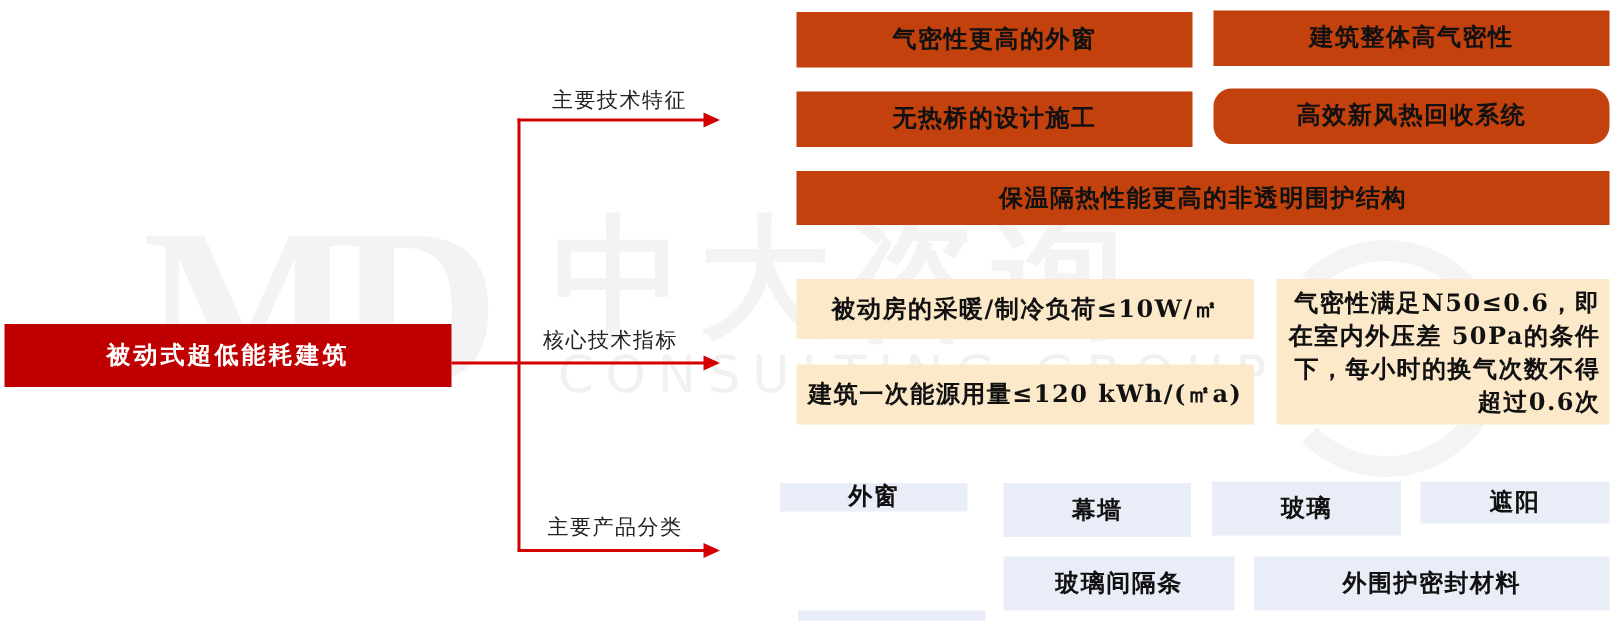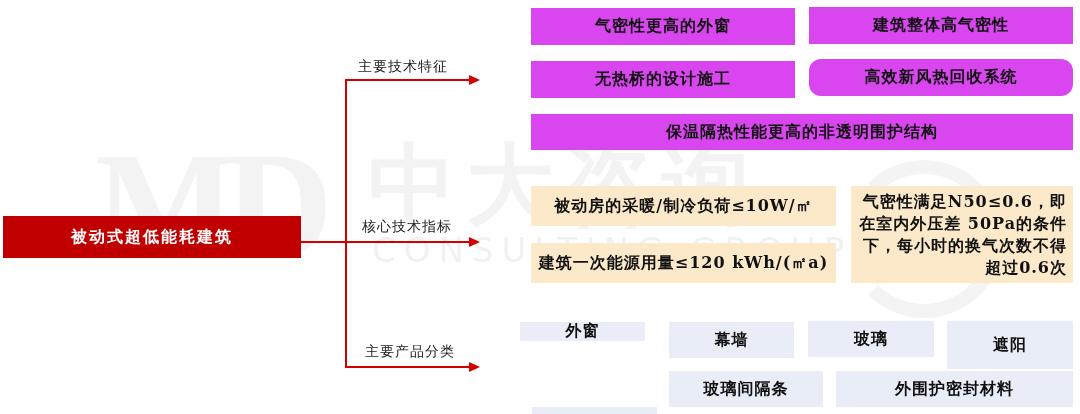--- a/index.html
+++ b/index.html
@@ -29,21 +29,21 @@
     border-top:5px solid transparent; border-bottom:5px solid transparent;
     border-left:11px solid #d40000;
   }
   .branch-label {
     position:absolute; font-size:14px; color:#222; letter-spacing:1px;
   }
   .box {
     position:absolute; display:flex; align-items:center; justify-content:center;
     font-size:16px; font-weight:bold; color:#111; text-align:center; letter-spacing:1px;
   }
-  .pink { background:#d946ef; }
+  .pink { background:#c2410c; }
   .yellow { background:#fbe9c9; }
   .blue { background:#e9edf7; }
   .multi { line-height:22px; font-size:16px; padding:0 6px; box-sizing:border-box; }
 </style>
 </head>
 <body>
 
 <div class="watermark wm-logo">MD</div>
 <div class="watermark wm-cn">中大咨询</div>
 <div class="watermark wm-en">CONSULTING GROUP</div>
@@ -54,33 +54,33 @@
 </div>
 
 <div class="line" style="left:301px; top:241px; width:170px; height:2px;"></div>
 <div class="line" style="left:345px; top:79px; width:2px; height:288px;"></div>
 <div class="line" style="left:345px; top:79px; width:126px; height:2px;"></div>
 <div class="line" style="left:345px; top:366px; width:126px; height:2px;"></div>
 <div class="arrow" style="left:469px; top:75px;"></div>
 <div class="arrow" style="left:469px; top:237px;"></div>
 <div class="arrow" style="left:469px; top:362px;"></div>
 
-<div class="branch-label" style="left:358px; top:58px;">主要技术特征</div>
+<div class="branch-label" style="left:368px; top:58px;">主要技术特征</div>
 <div class="branch-label" style="left:362px; top:218px;">核心技术指标</div>
 <div class="branch-label" style="left:365px; top:343px;">主要产品分类</div>
 
 <div class="box pink" style="left:531px; top:8px; width:264px; height:37px;">气密性更高的外窗</div>
 <div class="box pink" style="left:809px; top:7px; width:264px; height:37px;">建筑整体高气密性</div>
 <div class="box pink" style="left:531px; top:61px; width:264px; height:37px;">无热桥的设计施工</div>
 <div class="box pink" style="left:809px; top:59px; width:264px; height:37px;border-radius:12px;">高效新风热回收系统</div>
 <div class="box pink" style="left:531px; top:114px; width:542px; height:36px;">保温隔热性能更高的非透明围护结构</div>
 
 <div class="box yellow" style="left:531px; top:186px; width:305px; height:40px;">被动房的采暖/制冷负荷≤10W/㎡</div>
 <div class="box yellow" style="left:531px; top:243px; width:305px; height:40px;">建筑一次能源用量≤120 kWh/(㎡a)</div>
 <div class="box yellow multi" style="left:851px; top:186px; width:222px; height:97px;text-align:right;">气密性满足N50≤0.6，即在室内外压差 50Pa的条件下，每小时的换气次数不得超过0.6次</div>
 
 <div class="box blue" style="left:520px; top:322px; width:125px; height:19px;">外窗</div>
 <div class="box blue" style="left:669px; top:322px; width:125px; height:36px;">幕墙</div>
 <div class="box blue" style="left:808px; top:321px; width:126px; height:36px;">玻璃</div>
-<div class="box blue" style="left:947px; top:321px; width:126px; height:48px;">遮阳</div>
+<div class="box blue" style="left:947px; top:321px; width:126px; height:28px;">遮阳</div>
 <div class="box blue" style="left:532px; top:371px; width:125px; height:36px;margin-top:36px;">新风空调</div>
 <div class="box blue" style="left:669px; top:371px; width:154px; height:36px;">玻璃间隔条</div>
 <div class="box blue" style="left:836px; top:371px; width:237px; height:36px;">外围护密封材料</div>
 
 </body></html>

